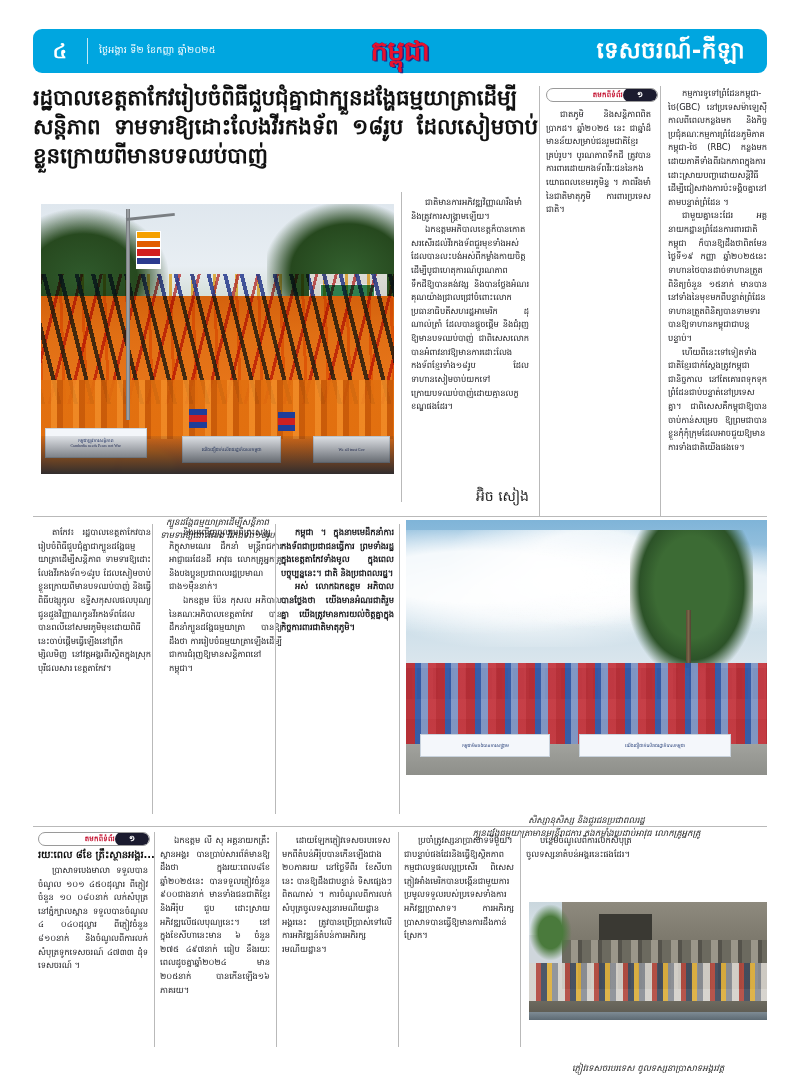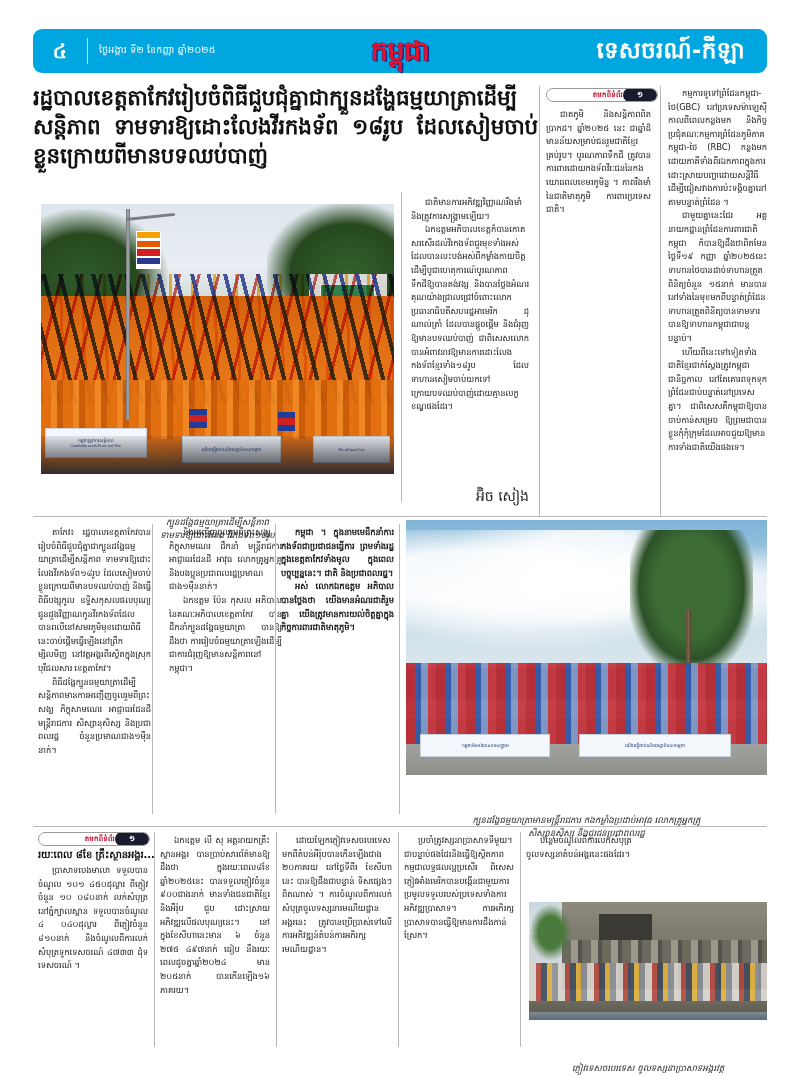--- a/index.html
+++ b/index.html
@@ -350,21 +350,20 @@
   </div>
   <div class="caption" style="left:41px; top:484px; width:353px;">
     <div>ក្បួនដង្ហែធម្មយាត្រាដើម្បីសន្តិភាព</div>
     <div>ទាមទារឱ្យដោះលែង វីរកងទ័ព១៨រូប</div>
   </div>
 
   <div class="hrule" style="left:33px; top:516px; width:734px;"></div>
 
   <div class="col-text" style="position:absolute; left:38px; top:526px; width:113px;font-family:Liberation Serif, serif;">
     <p>តាកែវ៖ រដ្ឋបាលខេត្តតាកែវបានរៀបចំពិធីជួបជុំគ្នាជាក្បួនដង្ហែធម្មយាត្រាដើម្បីសន្តិភាព ទាមទារឱ្យដោះលែងវីរកងទ័ព១៨រូប ដែលសៀមចាប់ខ្លួនក្រោយពីមានបទឈប់បាញ់ និងធ្វើពិធីបង្សុកូល ឧទ្ទិសកុសលផលបុណ្យ ជូនដួងវិញ្ញាណកូនវីរកងទ័ពដែលបានពលីនៅសមរភូមិមុខដោយពិធីនេះចាប់ផ្តើមធ្វើឡើងនៅព្រឹកម្សិលមិញ នៅវត្តអង្គរពីរស្ថិតក្នុងស្រុកបុរីជលសារ ខេត្តតាកែវ។</p>
-    <p>ពិធីដង្ហែក្បួនធម្មយាត្រាដើម្បីសន្តិភាពមានការអញ្ជើញចូលរួមពីព្រះសង្ឃ ភិក្ខុសាមណេរ អាជ្ញាធរដែនដី មន្ត្រីរាជការ សិស្សានុសិស្ស និងប្រជាពលរដ្ឋ ចំនួនប្រមាណជាង១ម៉ឺននាក់។</p>
   </div>
   <div class="col-text" style="position:absolute; left:169px; top:526px; width:113px;">
     <p>និងអញ្ជើញចូលរួមពីព្រះសង្ឃ ភិក្ខុសាមណេរ ដឹកនាំ មន្ត្រីរាជការ អាជ្ញាធរដែនដី អាវុធ លោកគ្រូអ្នកគ្រូ និងបងប្អូនប្រជាពលរដ្ឋប្រមាណជាង១ម៉ឺននាក់។</p>
     <p>ឯកឧត្តម ប៉ែន កុសល អភិបាលនៃគណៈអភិបាលខេត្តតាកែវ បានដឹកនាំក្បួនដង្ហែធម្មយាត្រា បានឱ្យដឹងថា ការរៀបចំធម្មយាត្រាឡើងដើម្បីជាការជំរុញឱ្យមានសន្តិភាពនៅកម្ពុជា។</p>
   </div>
   <div class="col-text" style="position:absolute; left:281px; top:526px; width:113px;font-weight:bold;">
     <p>កម្ពុជា ។ ក្នុងនាមមេដឹកនាំការ កងទ័ពជាប្រជាជនធ្វើការ ព្រមទាំងរដ្ឋ ក្នុងខេត្តតាកែវទាំងមូល ក្នុងពេលបច្ចុប្បន្ននេះ។ ជាតិ និងប្រជាពលរដ្ឋ។</p>
     <p>អស់ លោកឯកឧត្តម អភិបាលបានថ្លែងថា យើងមានអំណរជាតិរួមគ្នា យើងត្រូវមានការយល់ចិត្តគ្នាក្នុងកិច្ចការពារជាតិមាតុភូមិ។</p>
   </div>
 
@@ -384,22 +383,22 @@
       <div class="crowd2"></div>
       <div class="banner2" style="left:4%; width:36%; height:9%;">
         <span>កម្ពុជាមិនចង់បានការសង្គ្រាម</span>
       </div>
       <div class="banner2" style="left:48%; width:42%; height:9%;">
         <span>យើងជឿជាក់លើរាជរដ្ឋាភិបាលកម្ពុជា</span>
       </div>
     </div>
   </div>
   <div class="caption" style="left:406px; top:782px; width:361px;">
+    <div>សិស្សានុសិស្ស និងជួរជនប្រជាពលរដ្ឋ</div>
     <div>ក្បួនដង្ហែធម្មយាត្រាមានមន្ត្រីរាជការ កងកម្លាំងប្រដាប់អាវុធ លោកគ្រូអ្នកគ្រូ</div>
-    <div>សិស្សានុសិស្ស និងជួរជនប្រជាពលរដ្ឋ</div>
   </div>
 
   <div class="hrule" style="left:33px; top:826px; width:734px;"></div>
 
   <div style="position:absolute; left:38px; top:832px;">
     <div class="cont-badge">
       <div class="cb-label">តមកពីទំព័រ</div>
       <div class="cb-num">១</div>
     </div>
   </div>

